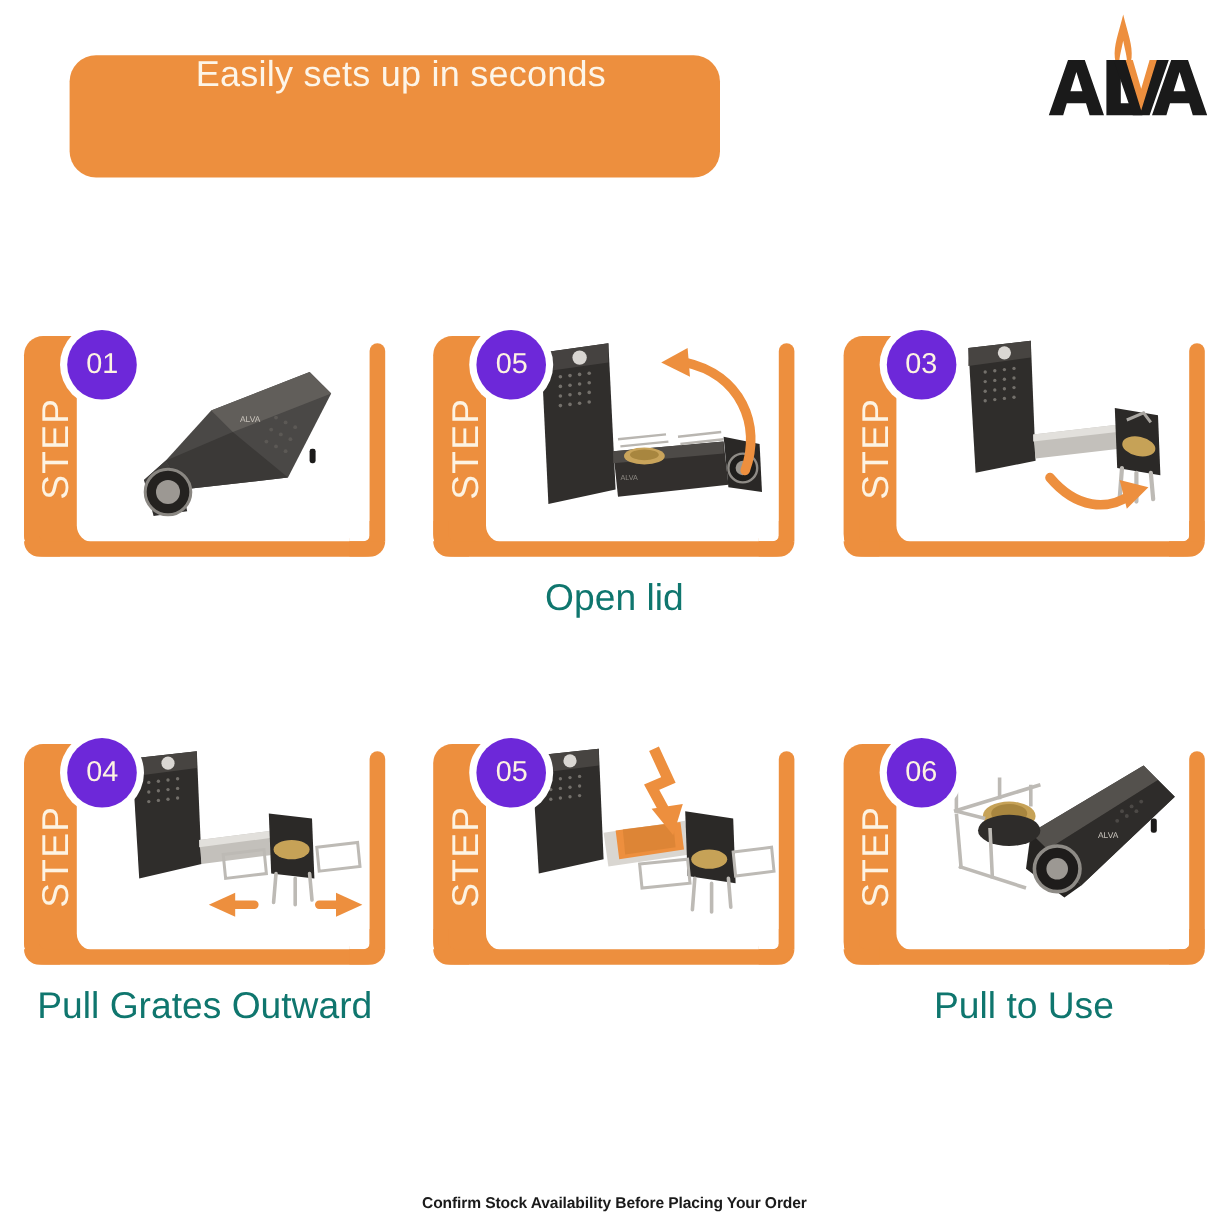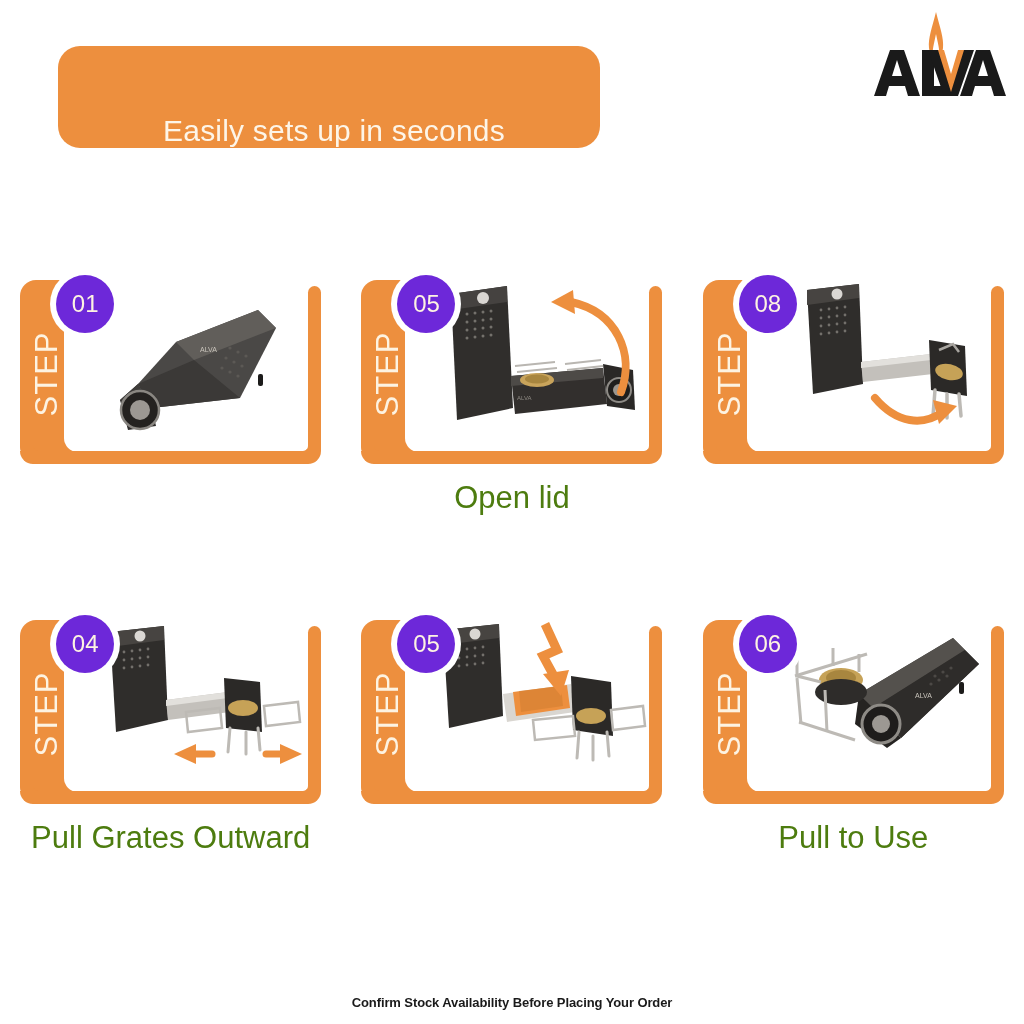--- a/index.html
+++ b/index.html
@@ -15,21 +15,21 @@
   
   .header { position: absolute; top: 0; left: 0; width: 1024px; height: 178px; }
 
   .headline-banner {
     position: absolute;
     left: 58px; top: 46px;
     width: 542px; height: 102px;
     background: #ED8F3E;
     border-radius: 22px;
     display: flex;
-    align-items: flex-end;
+    align-items: flex-start;
     justify-content: center;
     padding-left: 10px;
   }
   .headline-text {
     color: #FDF5E8;
     font-size: 30px;
     font-weight: 400;
     letter-spacing: 0.2px;
     white-space: nowrap;
   }
@@ -161,21 +161,21 @@
     width: 232px; height: 170px;
     z-index: 3;
   }
   .step-photo svg { width: 100%; height: 100%; display: block; }
 
   
   .step-caption {
     width: 300px;
     margin-top: 16px;
     text-align: center;
-    color: #4d7c0f;
+    color: #0f766e;
     font-size: 31px;
     line-height: 1.18;
     font-weight: 400;
   }
 
   
   .footer-note {
     position: absolute;
     left: 0; bottom: 14px;
     width: 1024px;
@@ -328,21 +328,21 @@
     <div class="step-cell">
       <div class="step-card">
         <div class="card-left-block"></div>
         <div class="card-inner-mask"></div>
         <div class="card-bottom-rail"></div>
         <div class="card-left-corner"></div>
         <div class="card-right-corner"></div>
         <div class="card-right-bar"></div>
         <div class="step-word">STEP</div>
         <div class="step-badge-ring"></div>
-        <div class="step-badge">08</div>
+        <div class="step-badge">03</div>
 
         <div class="step-photo">
           <svg viewBox="0 0 232 170">
             <g>
 
               <path d="M44 10 L96 4 L100 104 L50 114 Z" fill="#2F2D2B"></path>
               <path d="M44 10 L96 4 L96 18 L44 25 Z" fill="#474441"></path>
               <circle cx="74" cy="14" r="5.5" fill="#DAD7D3"></circle>
               <g fill="#85817B" opacity="0.8">
                 <circle cx="58" cy="30" r="1.4"></circle>

